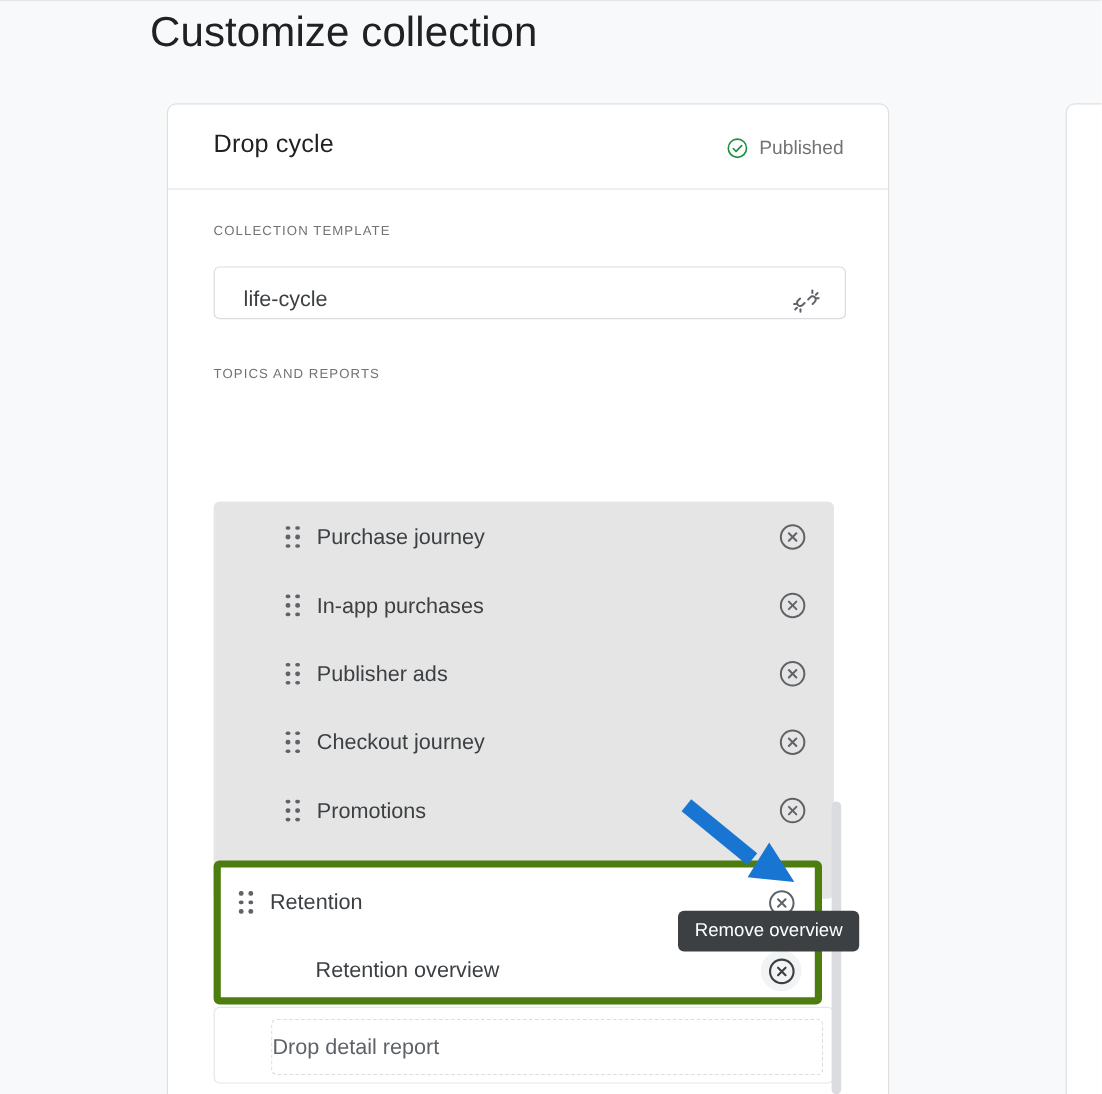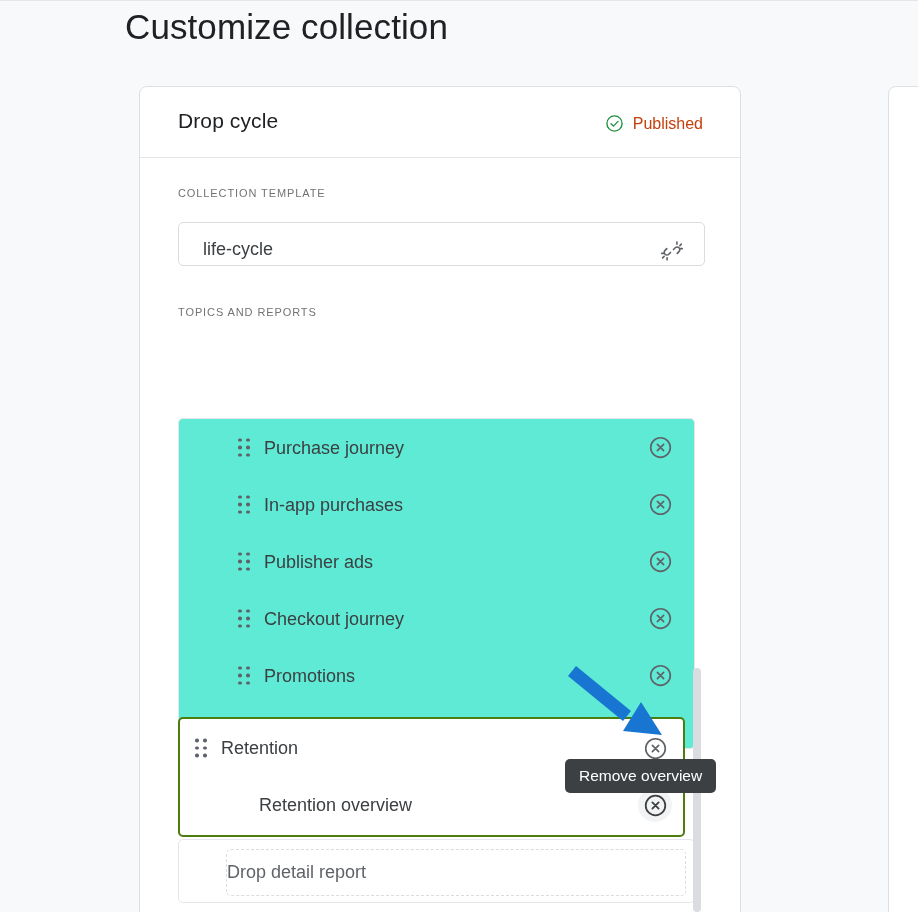--- a/index.html
+++ b/index.html
@@ -39,21 +39,21 @@
     border-bottom:1px solid #e4e6e9;
   }
   #card-title {
     position:absolute; left:38px; top:22px;
     font-size:21px; font-weight:500; color:#202124;
     letter-spacing:0.1px; white-space:nowrap;
   }
   #publish-status {
     position:absolute; right:37px; top:27px;
     display:flex; align-items:center; gap:9px;
-    color:#c2410c;
+    color:#737373;
     font-size:16px; white-space:nowrap;
   }
   #publish-status svg { display:block; }
 
   
   .section-label {
     position:absolute; left:38px;
     font-size:11px; font-weight:400;
     letter-spacing:0.9px;
     color:#737373;
@@ -83,21 +83,21 @@
   
   #topics-scroll {
     position:absolute; left:0; top:242px;
     width:602px; height:598px;
   }
 
   
   #topics-card {
     position:absolute; left:38px; top:89px;
     width:517px; height:331px;
-    background:#5eead4;
+    background:#e5e5e5;
     border:1px solid #e4e6e9;
     border-radius:5px;
   }
   .topic-row {
     position:relative;
     height:57px;
   }
   .drag-handle {
     position:absolute; left:59px; top:50%;
     transform:translateY(-50%);
@@ -125,21 +125,21 @@
     width:34px; height:34px; border-radius:50%;
     display:flex; align-items:center; justify-content:center;
   }
   .remove-btn.hovered { background:#f1f3f4; }
 
   
   #retention-group {
     position:absolute; left:38px; top:388px;
     width:507px; height:120px;
     background:#fff;
-    border:2px solid #4d7c0f;
+    border:6px solid #4d7c0f;
     border-radius:5px;
   }
   #retention-row { position:relative; height:58px; }
   #retention-row .drag-handle { left:15px; }
   #retention-row .topic-name { left:41px; }
   #retention-row .remove-btn { right:11px; }
 
   #overview-row { position:relative; height:56px;padding-left:47px; }
   #overview-row .report-name {
     position:absolute; left:79px; top:50%;

